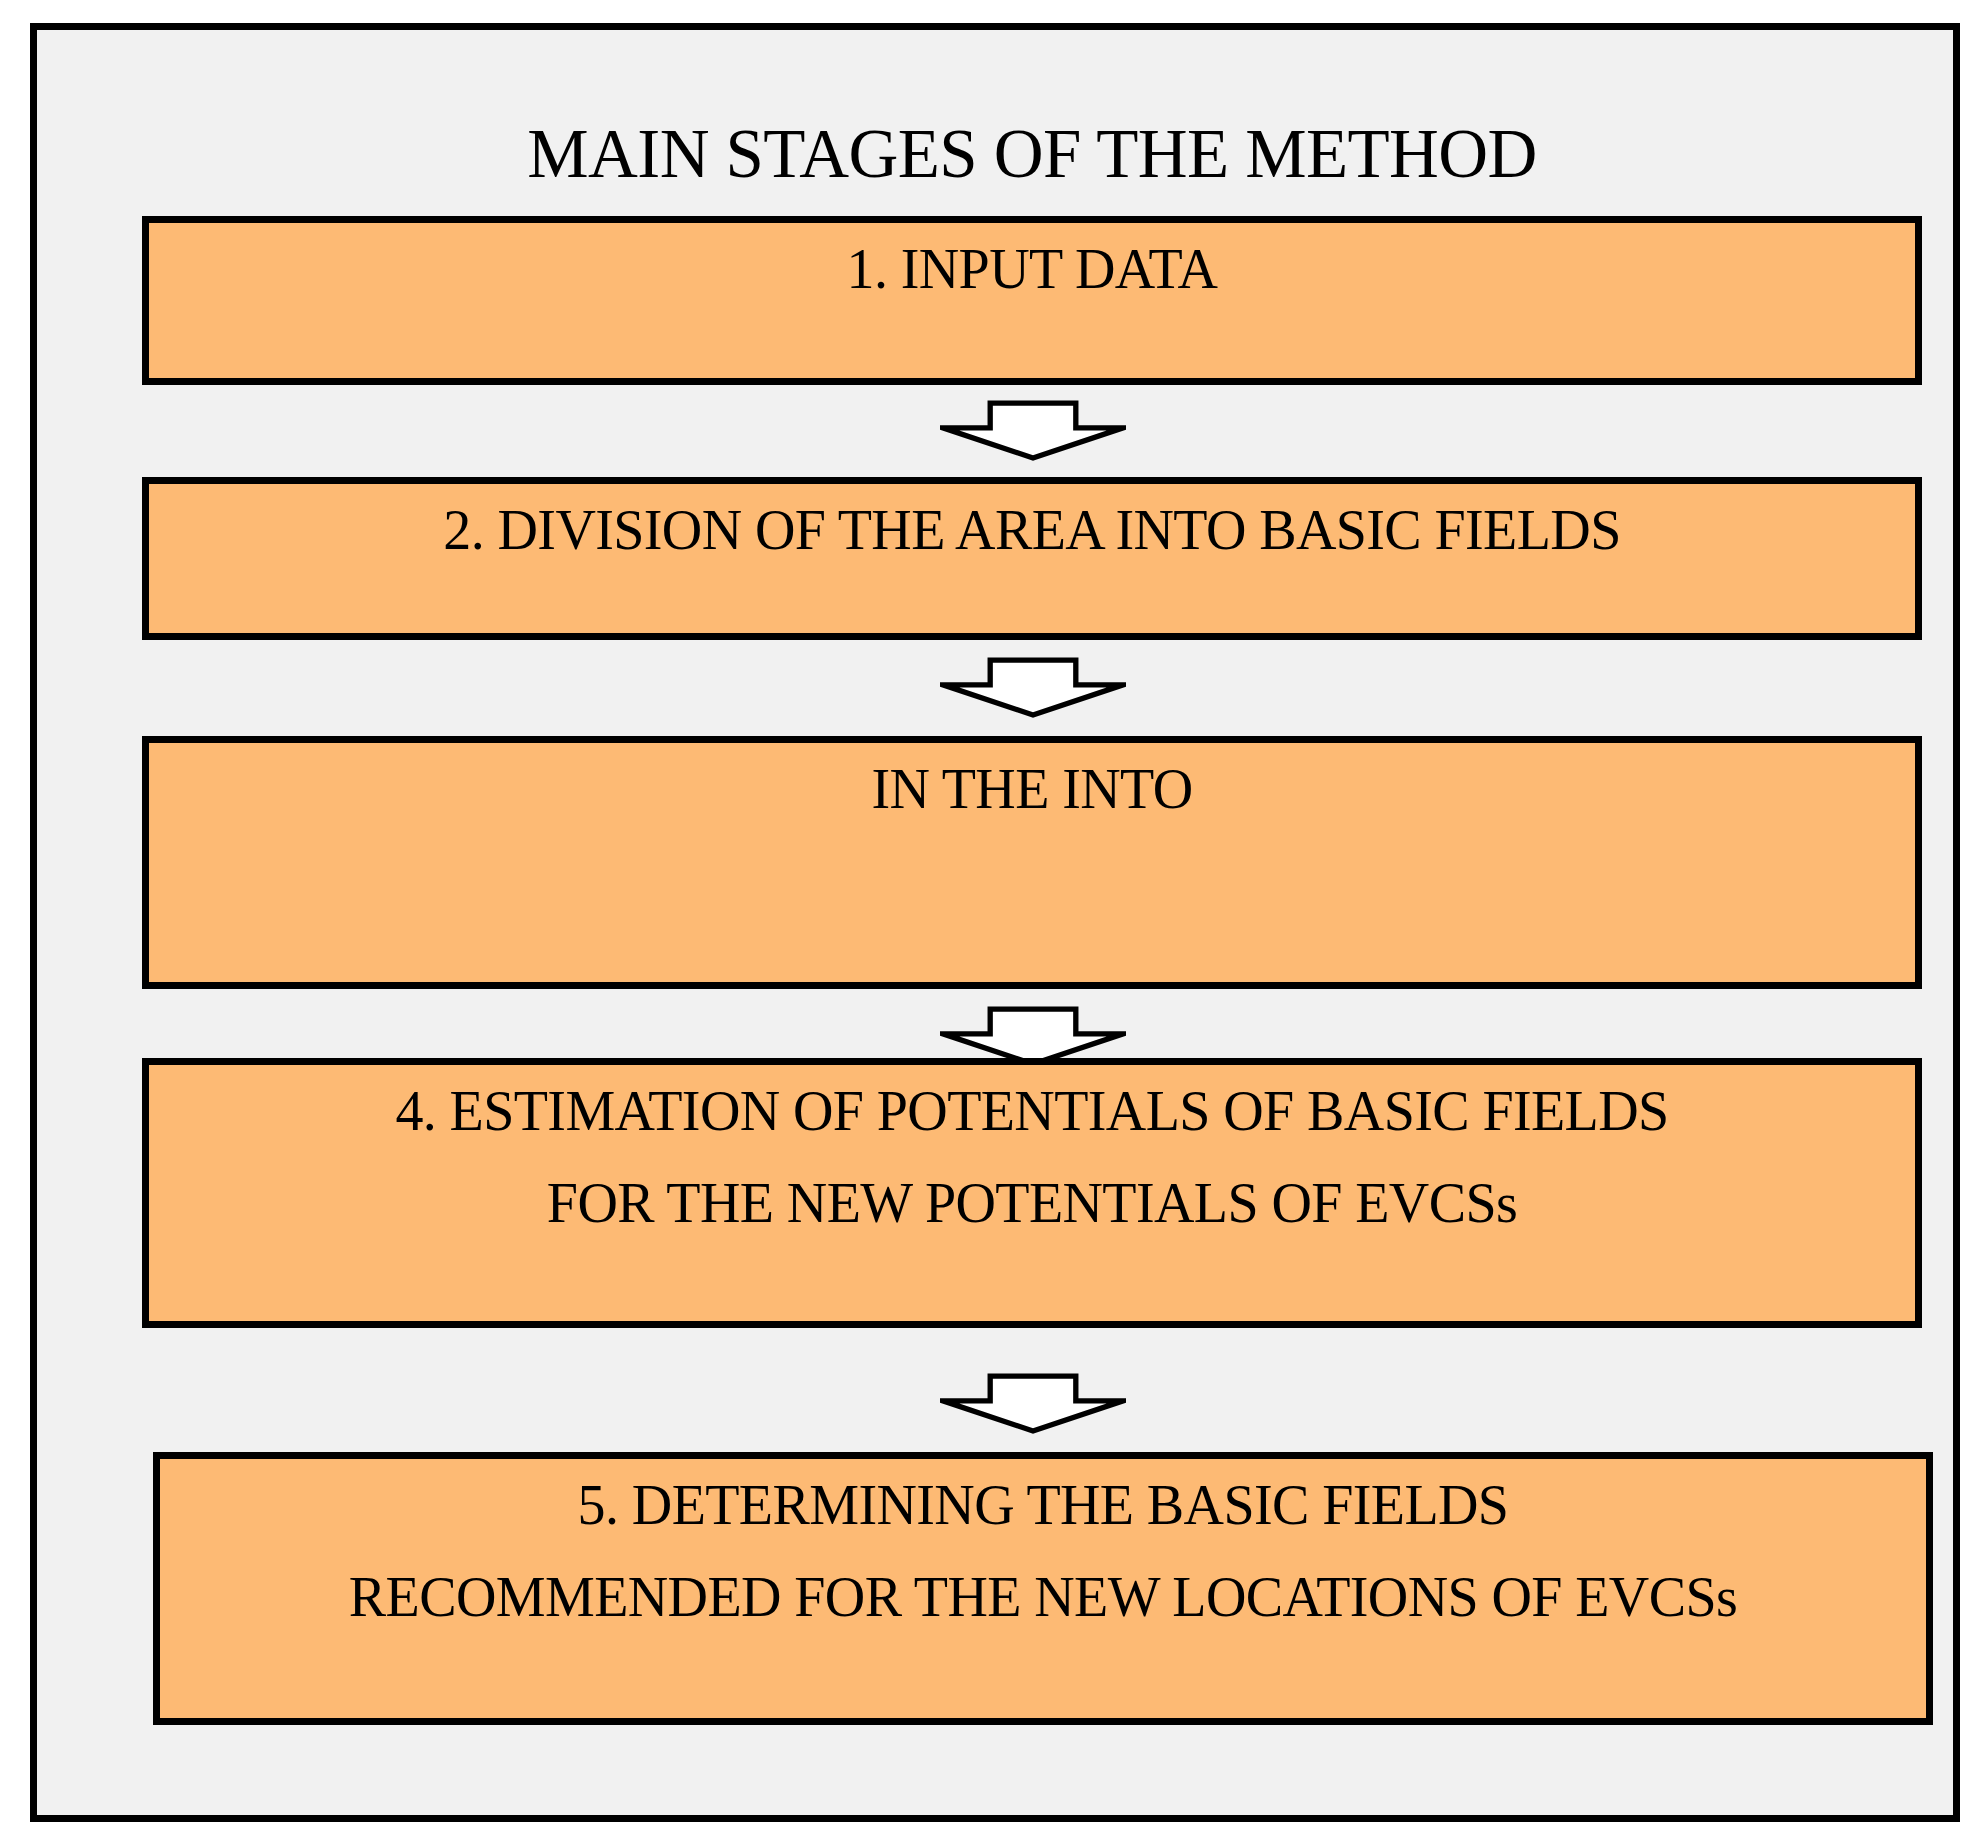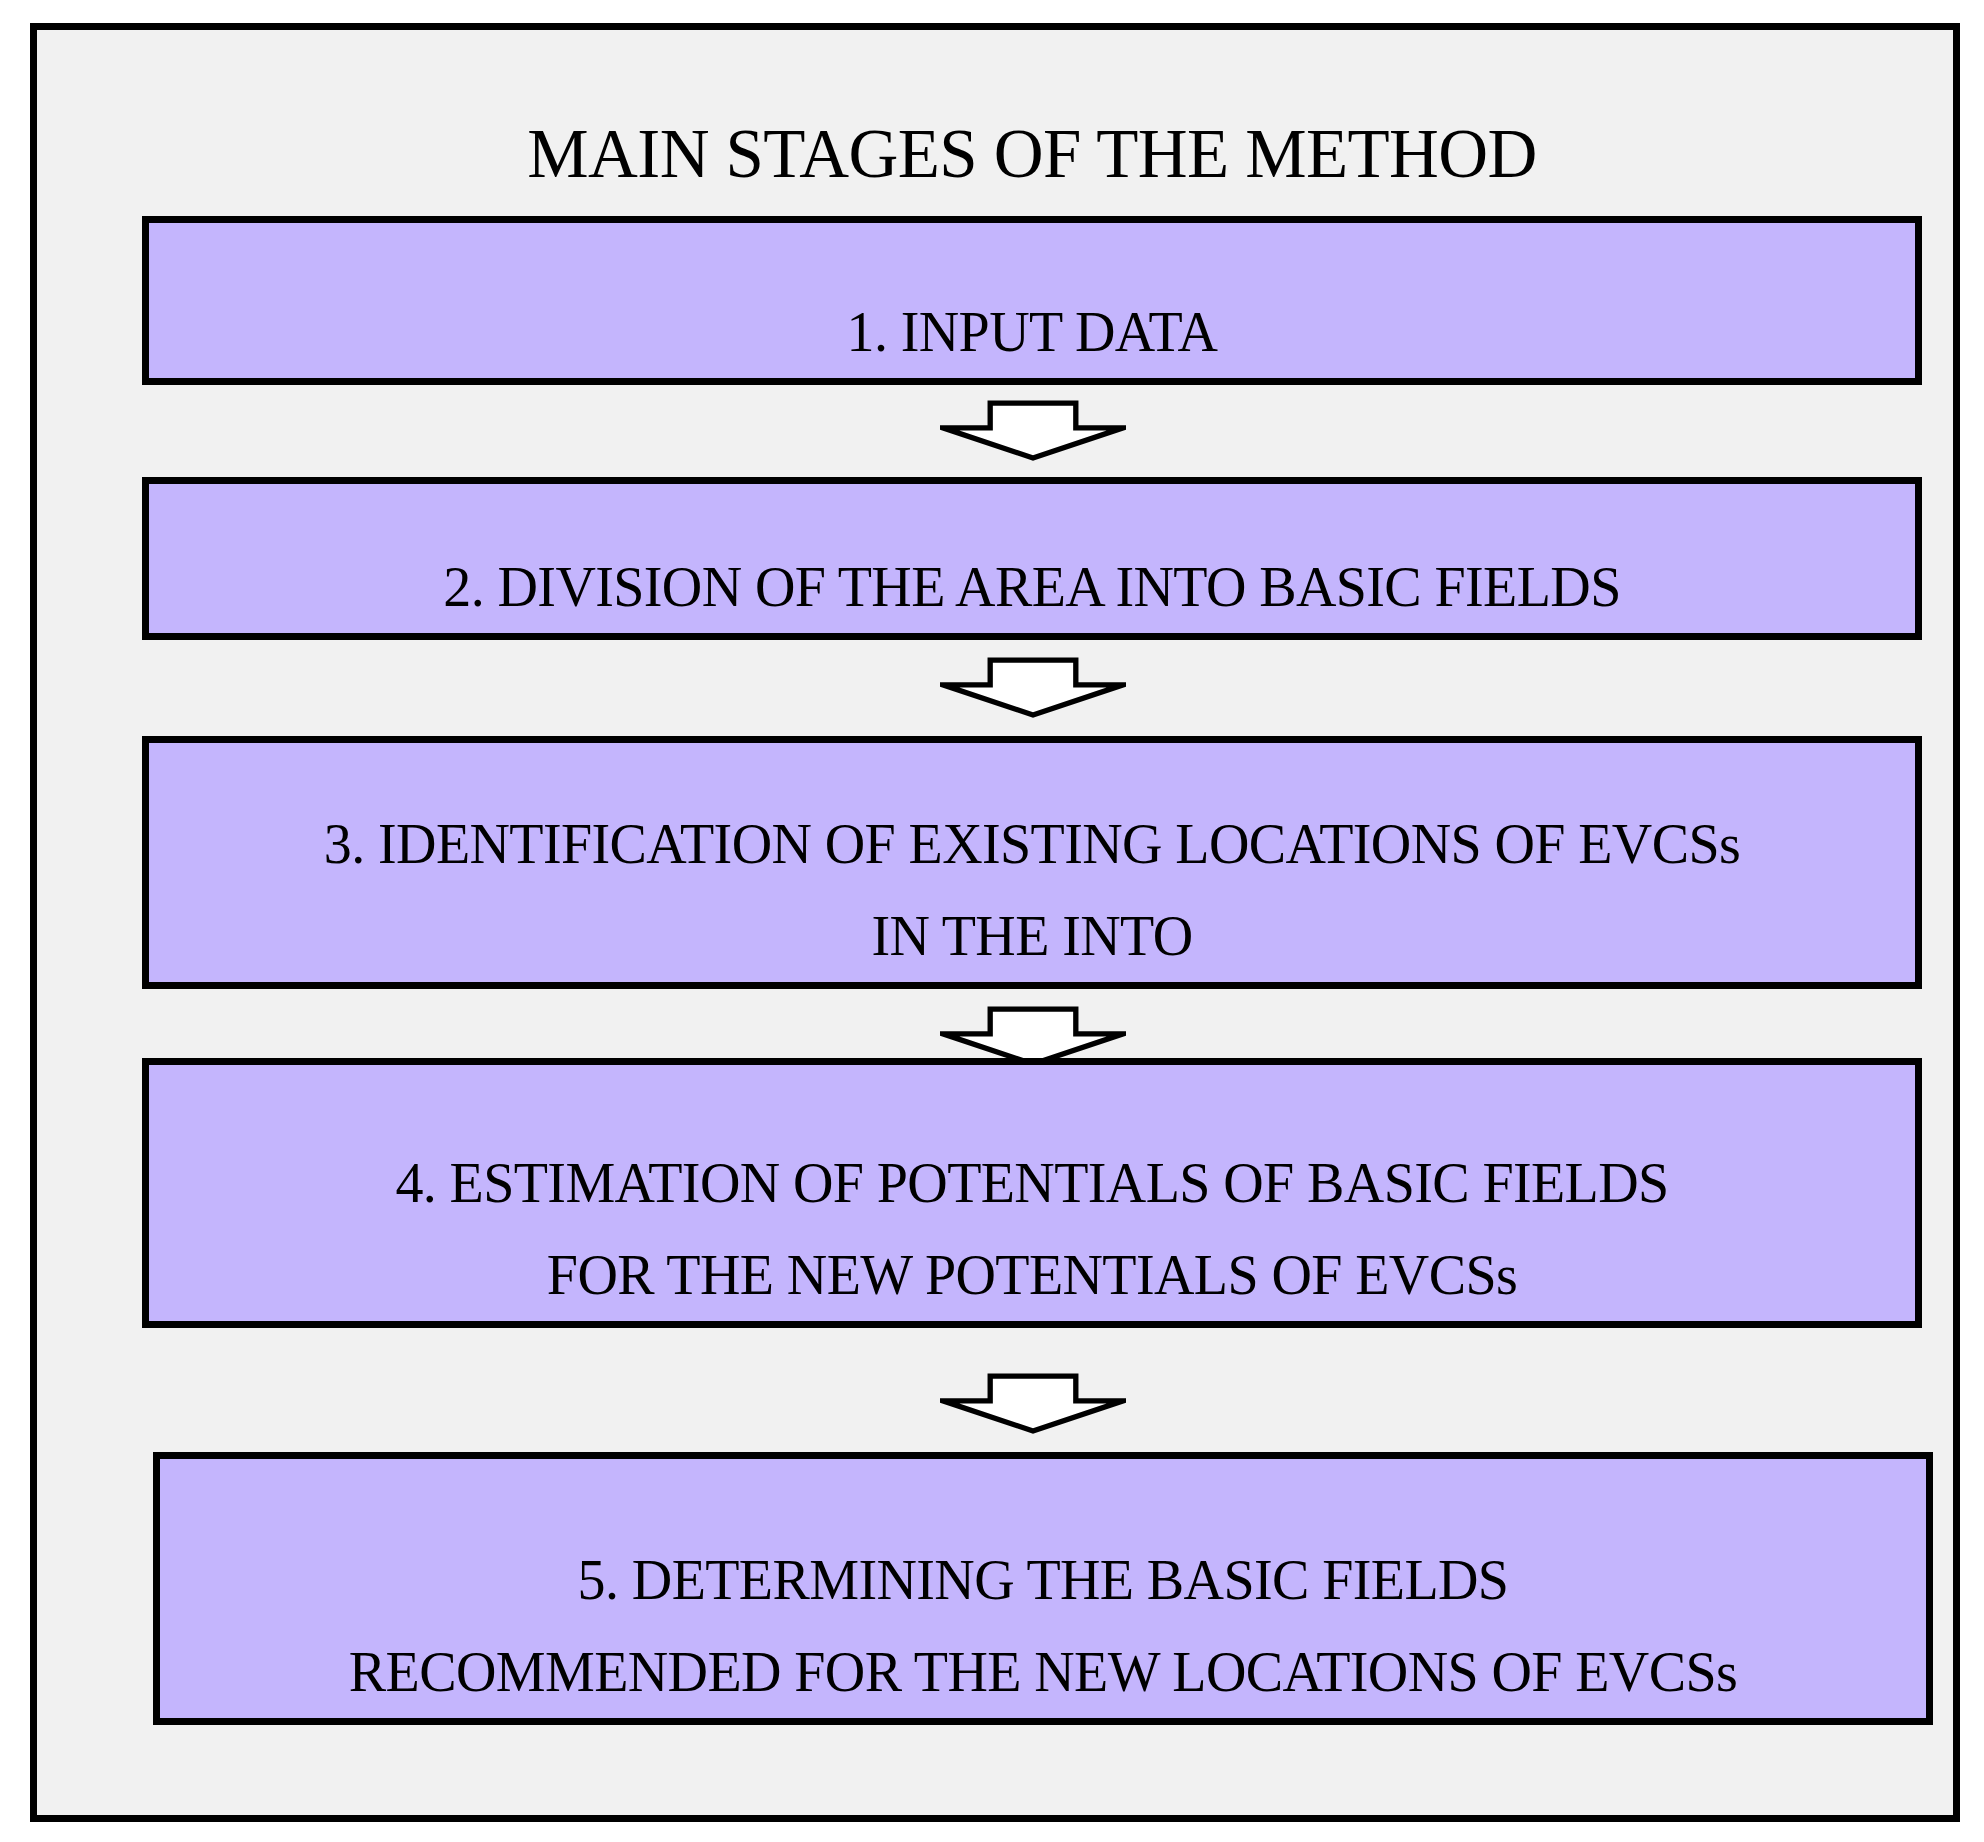--- a/index.html
+++ b/index.html
@@ -35,24 +35,24 @@
     line-height: 1.2;
     letter-spacing: -0.6px;
     white-space: nowrap;
   }
   .stage-box {
     position: absolute;
     left: 105px;
     width: 1780px;
     box-sizing: border-box;
     border: 7px solid #000000;
-    background: #c4b5fd;
+    background: #fdba74;
     display: flex;
     flex-direction: column;
-    justify-content: flex-end;
+    justify-content: flex-start;
     align-items: center;
   }
   .stage-line {
     font-size: 56px;
     line-height: 92px;
     letter-spacing: -0.6px;
     white-space: nowrap;
     text-align: center;
   }
   .box-1 { top: 186px;  height: 169px; }
@@ -89,21 +89,20 @@
 
     <div class="stage-box box-2">
       <div class="stage-line">2. DIVISION OF THE AREA INTO BASIC FIELDS</div>
     </div>
 
     <svg class="arrow arrow-2" viewBox="0 0 315 103">
       <polygon points="85,5 230,5 230,47 310,47 157.5,98 5,47 85,47" fill="#ffffff" stroke="#000000" stroke-width="9" stroke-miterlimit="20" stroke-linejoin="miter"></polygon>
     </svg>
 
     <div class="stage-box box-3">
-      <div class="stage-line">3. IDENTIFICATION OF EXISTING LOCATIONS OF EVCSs</div>
       <div class="stage-line">IN THE INTO</div>
     </div>
 
     <svg class="arrow arrow-3" viewBox="0 0 315 103">
       <polygon points="85,5 230,5 230,47 310,47 157.5,98 5,47 85,47" fill="#ffffff" stroke="#000000" stroke-width="9" stroke-miterlimit="20" stroke-linejoin="miter"></polygon>
     </svg>
 
     <div class="stage-box box-4">
       <div class="stage-line">4. ESTIMATION OF POTENTIALS OF BASIC FIELDS</div>
       <div class="stage-line">FOR THE NEW POTENTIALS OF EVCSs</div>

